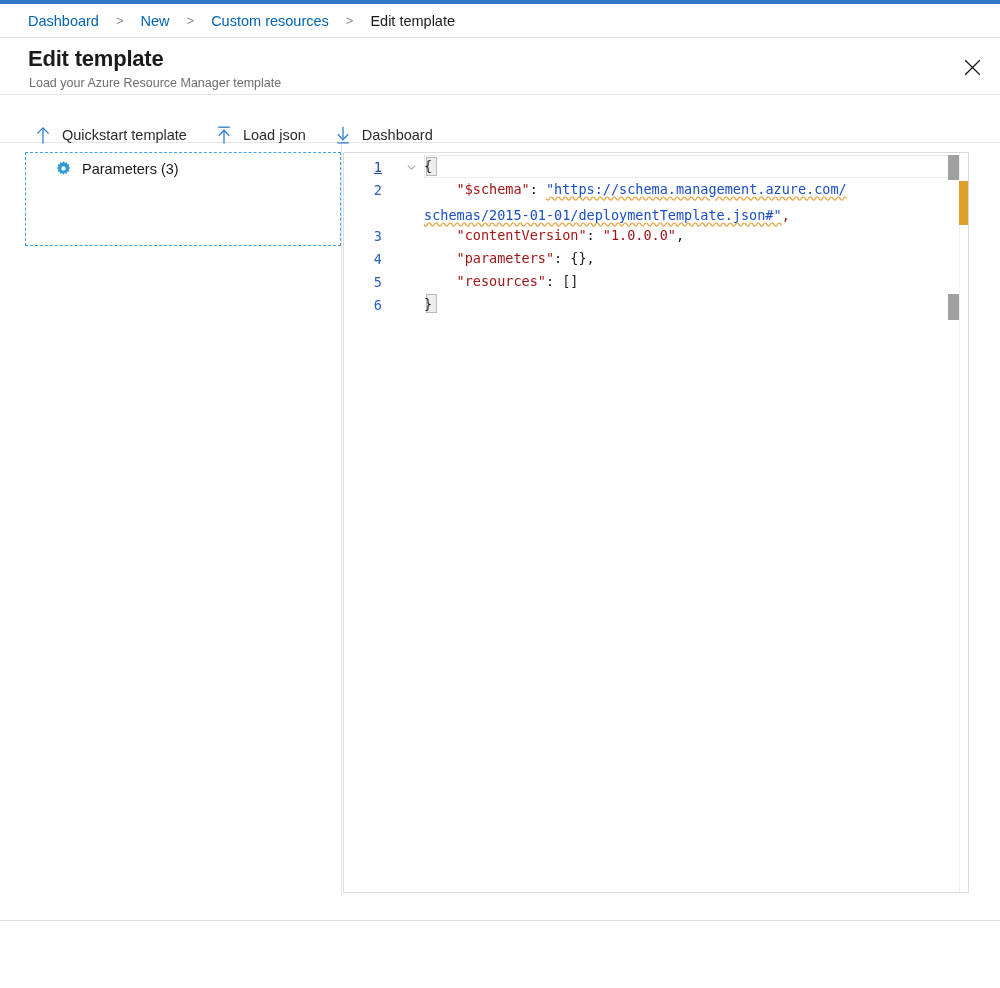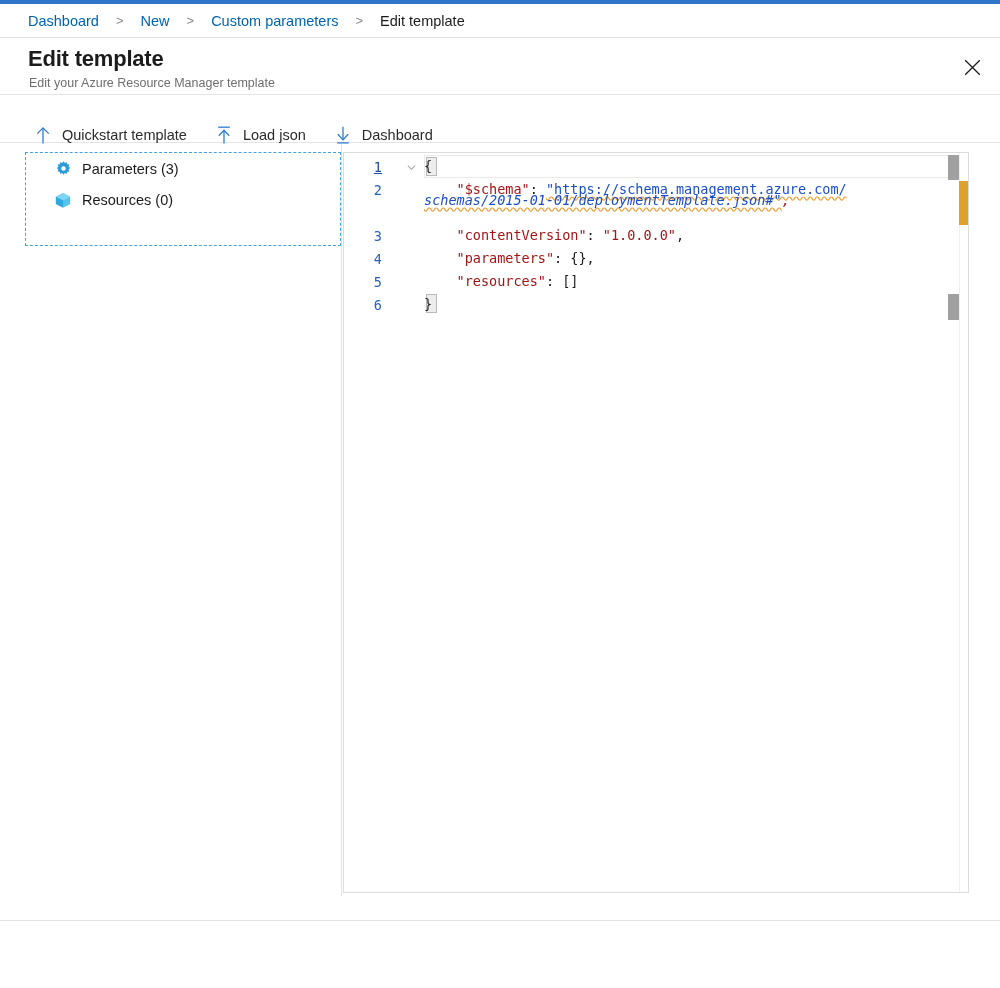--- a/index.html
+++ b/index.html
@@ -265,28 +265,28 @@
 
 <div id="app">
 
   <div class="top-accent"></div>
 
   <div class="breadcrumb-bar">
     <span class="crumb">Dashboard</span>
     <span class="crumb-sep">&gt;</span>
     <span class="crumb">New</span>
     <span class="crumb-sep">&gt;</span>
-    <span class="crumb">Custom parameters</span>
+    <span class="crumb">Custom resources</span>
     <span class="crumb-sep">&gt;</span>
     <span class="crumb current">Edit template</span>
   </div>
 
   <div class="title-block">
     <div class="title-main">Edit template</div>
-    <div class="title-sub">Edit your Azure Resource Manager template</div>
+    <div class="title-sub">Load your Azure Resource Manager template</div>
     <button class="close-btn" title="Close">
       <span>
         <svg width="17" height="17" viewBox="0 0 17 17">
           <path d="M1.2 1.2 L15.8 15.8 M15.8 1.2 L1.2 15.8" stroke="#1b1b1b" stroke-width="1.3" fill="none"></path>
         </svg>
       </span>
     </button>
   </div>
 
   <div class="toolbar">
@@ -331,30 +331,20 @@
       <span class="tree-ico">
         <svg width="17" height="17" viewBox="0 0 20 20">
           <path d="M10 1.4 l1.6 2.0 2.4-0.9 0.4 2.5 2.5 0.4 -0.9 2.4 2.0 1.6 -2.0 1.6 0.9 2.4 -2.5 0.4 -0.4 2.5 -2.4-0.9 -1.6 2.0 -1.6-2.0 -2.4 0.9 -0.4-2.5 -2.5-0.4 0.9-2.4 -2.0-1.6 2.0-1.6 -0.9-2.4 2.5-0.4 0.4-2.5 2.4 0.9 z" fill="#2e9bd6"></path>
           <circle cx="10" cy="10" r="2.6" fill="#ffffff"></circle>
         </svg>
       </span>
       <span class="tree-label">Parameters (3)</span>
     </div>
 
 
-    <div class="tree-item">
-      <span class="tree-ico">
-        <svg width="18" height="18" viewBox="0 0 20 20">
-          <path d="M10 2 L18 6.2 L10 10.4 L2 6.2 z" fill="#7fd4f4"></path>
-          <path d="M2 6.2 L10 10.4 L10 18.6 L2 14.4 z" fill="#2fa8dd"></path>
-          <path d="M18 6.2 L10 10.4 L10 18.6 L18 14.4 z" fill="#53c3ec"></path>
-        </svg>
-      </span>
-      <span class="tree-label">Resources (0)</span>
-    </div>
 
   </div>
 
   <div class="col-divider"></div>
 
   <div class="editor-frame">
     <div class="editor-surface">
 
       <div class="gutter">
         <div class="gnum active" style="top:3px;">1</div>
@@ -375,21 +365,21 @@
 
       <div class="bracket-box" style="left:82px; top:4px; width:11px; height:19px;"></div>
       <div class="bracket-box" style="left:82px; top:141px; width:11px; height:19px;"></div>
 
       <div class="code-area">
 
         <div class="cline" style="top:2px;"><span class="tok-punct">{</span></div>
 
         <div class="cline" style="top:25px;"><span class="tok-punct">    </span><span class="tok-key">"$schema"</span><span class="tok-punct">: </span><span class="tok-link squiggle">"https://schema.management.azure.com/</span></div>
 
-        <div class="cline" style="top:36px; left:-80px; width:604px; padding-left:80px;font-style:italic;"><span style="display:inline-block; width:0;"></span><span class="tok-link squiggle">schemas/2015-01-01/deploymentTemplate.json#"</span><span class="tok-key">,</span></div>
+        <div class="cline" style="top:51px; left:-80px; width:604px; padding-left:80px;"><span style="display:inline-block; width:0;"></span><span class="tok-link squiggle">schemas/2015-01-01/deploymentTemplate.json#"</span><span class="tok-key">,</span></div>
 
         <div class="cline" style="top:71px;"><span>    </span><span class="tok-key">"contentVersion"</span><span class="tok-punct">: </span><span class="tok-str">"1.0.0.0"</span><span class="tok-punct">,</span></div>
 
         <div class="cline" style="top:94px;"><span>    </span><span class="tok-key">"parameters"</span><span class="tok-punct">: </span><span class="tok-punct">{}</span><span class="tok-punct">,</span></div>
 
         <div class="cline" style="top:117px;"><span>    </span><span class="tok-key">"resources"</span><span class="tok-punct">: </span><span class="tok-punct">[]</span></div>
 
         <div class="cline" style="top:140px;"><span class="tok-punct">}</span></div>
 
       </div>

